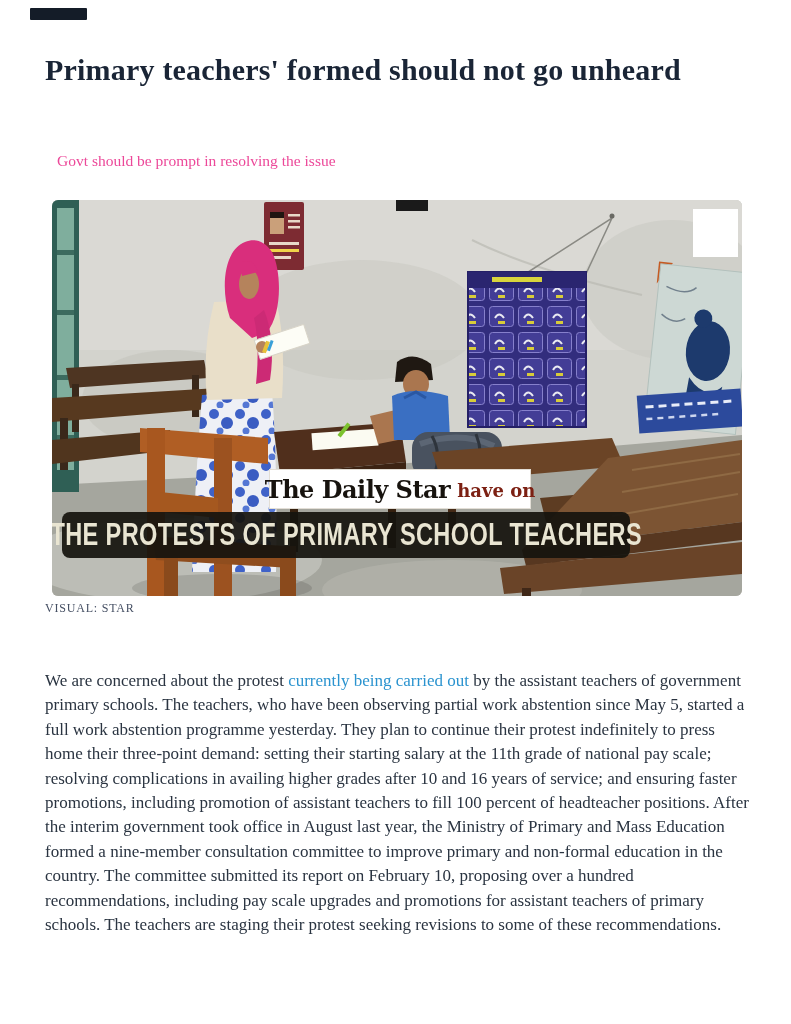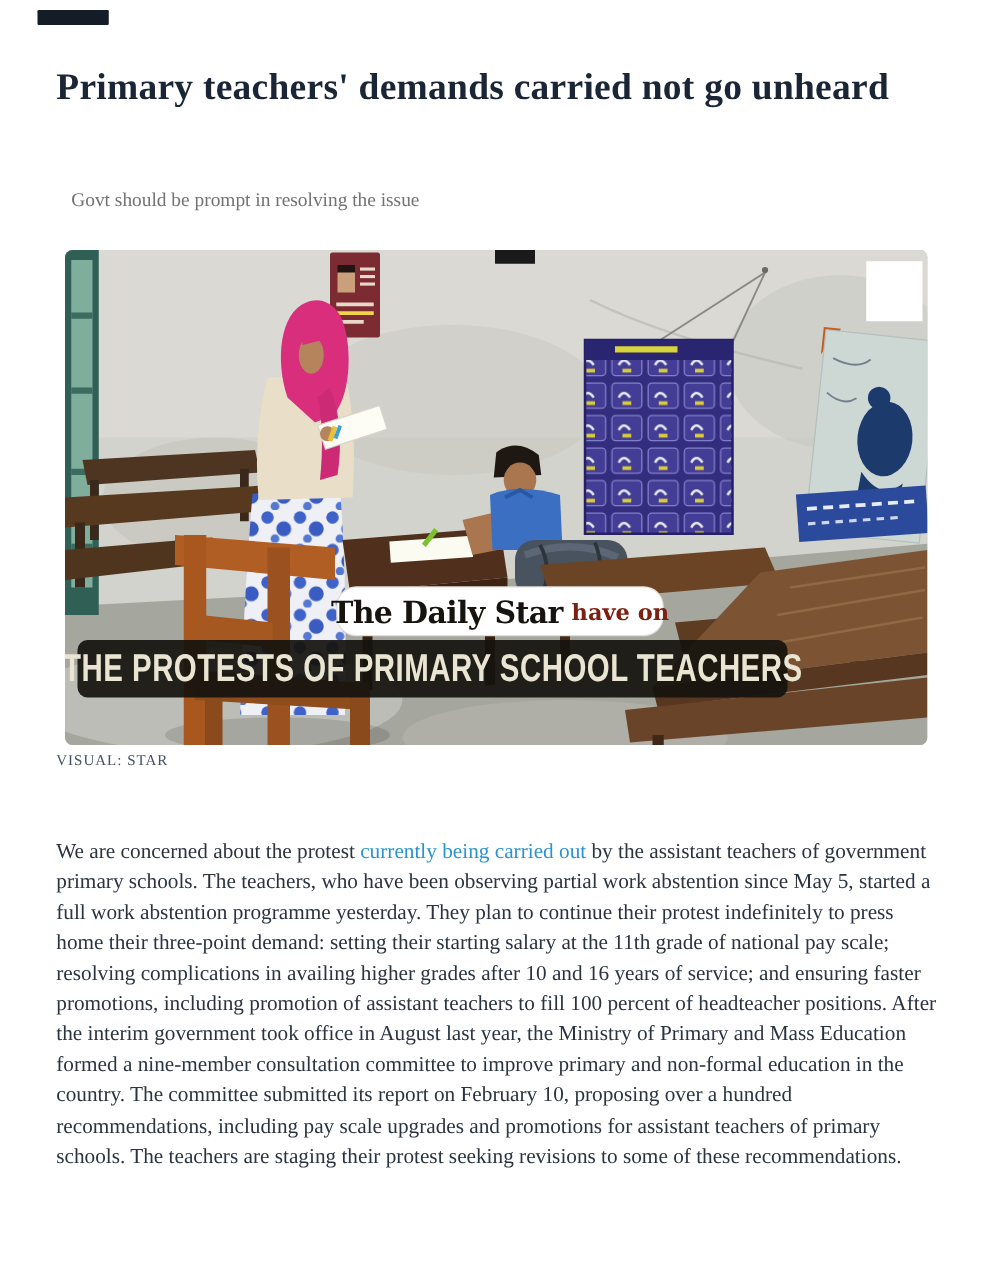--- a/index.html
+++ b/index.html
@@ -1,47 +1,47 @@
 <!DOCTYPE html>
 <html><head>
 <meta charset="utf-8">
 <style>
   html,body{margin:0;padding:0;background:#ffffff;}
   .page{position:relative;width:791px;height:1024px;background:#ffffff;overflow:hidden;
         font-family:"Liberation Serif", serif;}
   .artifact-bar{position:absolute;left:30px;top:8px;width:57px;height:12px;background:#141c28;border-radius:1px;}
   .headline{position:absolute;left:45px;top:46px;width:700px;font-size:30px;font-weight:bold;
             line-height:48px;color:#1a2536;letter-spacing:.2px;}
-  .subtitle{position:absolute;left:57px;top:152px;width:650px;font-size:15.5px;color:#737373;}
+  .subtitle{position:absolute;left:57px;top:152px;width:650px;font-size:15.5px;color:#ec4899;}
   .photo{position:absolute;left:52px;top:200px;width:690px;height:396px;border-radius:6px;
          overflow:hidden;background:#d3d3cd;}
   .photo svg{display:block;}
   .masthead-box{position:absolute;left:218px;top:270px;width:260px;height:38px;background:#ffffff;
-        box-shadow:0 0 0 1px #e2ded6;display:flex;align-items:center;justify-content:center;gap:7px;border-radius:15px;}
+        box-shadow:0 0 0 1px #e2ded6;display:flex;align-items:center;justify-content:center;gap:7px;}
   .masthead-name{font-family:"DejaVu Serif", serif;font-weight:bold;font-size:24px;color:#17130e;
         letter-spacing:-0.5px;transform:scaleY(1.02);white-space:nowrap;}
   .masthead-suffix{font-family:"DejaVu Serif", serif;font-weight:bold;font-size:18px;color:#7c2013;
         white-space:nowrap;padding-top:3px;}
   .photo-banner{position:absolute;left:10px;top:312px;width:568px;height:46px;background:rgba(22,19,14,.93);
         border-radius:8px;display:flex;align-items:center;justify-content:center;}
   .photo-banner-text{font-family:"Liberation Sans", sans-serif;font-weight:bold;font-size:31px;
         color:#e9e5d2;white-space:nowrap;transform:scaleX(.76);letter-spacing:.5px;}
   .caption{position:absolute;left:45px;top:601px;font-size:12px;color:#454f63;letter-spacing:.8px;}
   .body-text{position:absolute;left:45px;top:669px;width:706px;font-size:17px;line-height:24.4px;
         color:#2a3441;text-align:left;}
   .body-link{color:#2a93cf;text-decoration:none;cursor:pointer;}
 </style>
 </head>
 <body>
 
 <div class="page">
 
   <div class="artifact-bar"></div>
 
-  <h1 class="headline" style="margin:0;">Primary teachers' demands carried not go unheard</h1>
+  <h1 class="headline" style="margin:0;">Primary teachers' formed should not go unheard</h1>
 
   <div class="subtitle">Govt should be prompt in resolving the issue</div>
 
   <div class="photo">
     <svg width="690" height="396" viewBox="0 0 690 396">
       <defs>
         <pattern id="floral" width="26" height="26" patternUnits="userSpaceOnUse">
           <rect width="26" height="26" fill="#eef0f6"></rect>
           <circle cx="6" cy="6" r="5" fill="#3f62c8"></circle>
           <circle cx="19" cy="15" r="6" fill="#3a5cc2"></circle>

